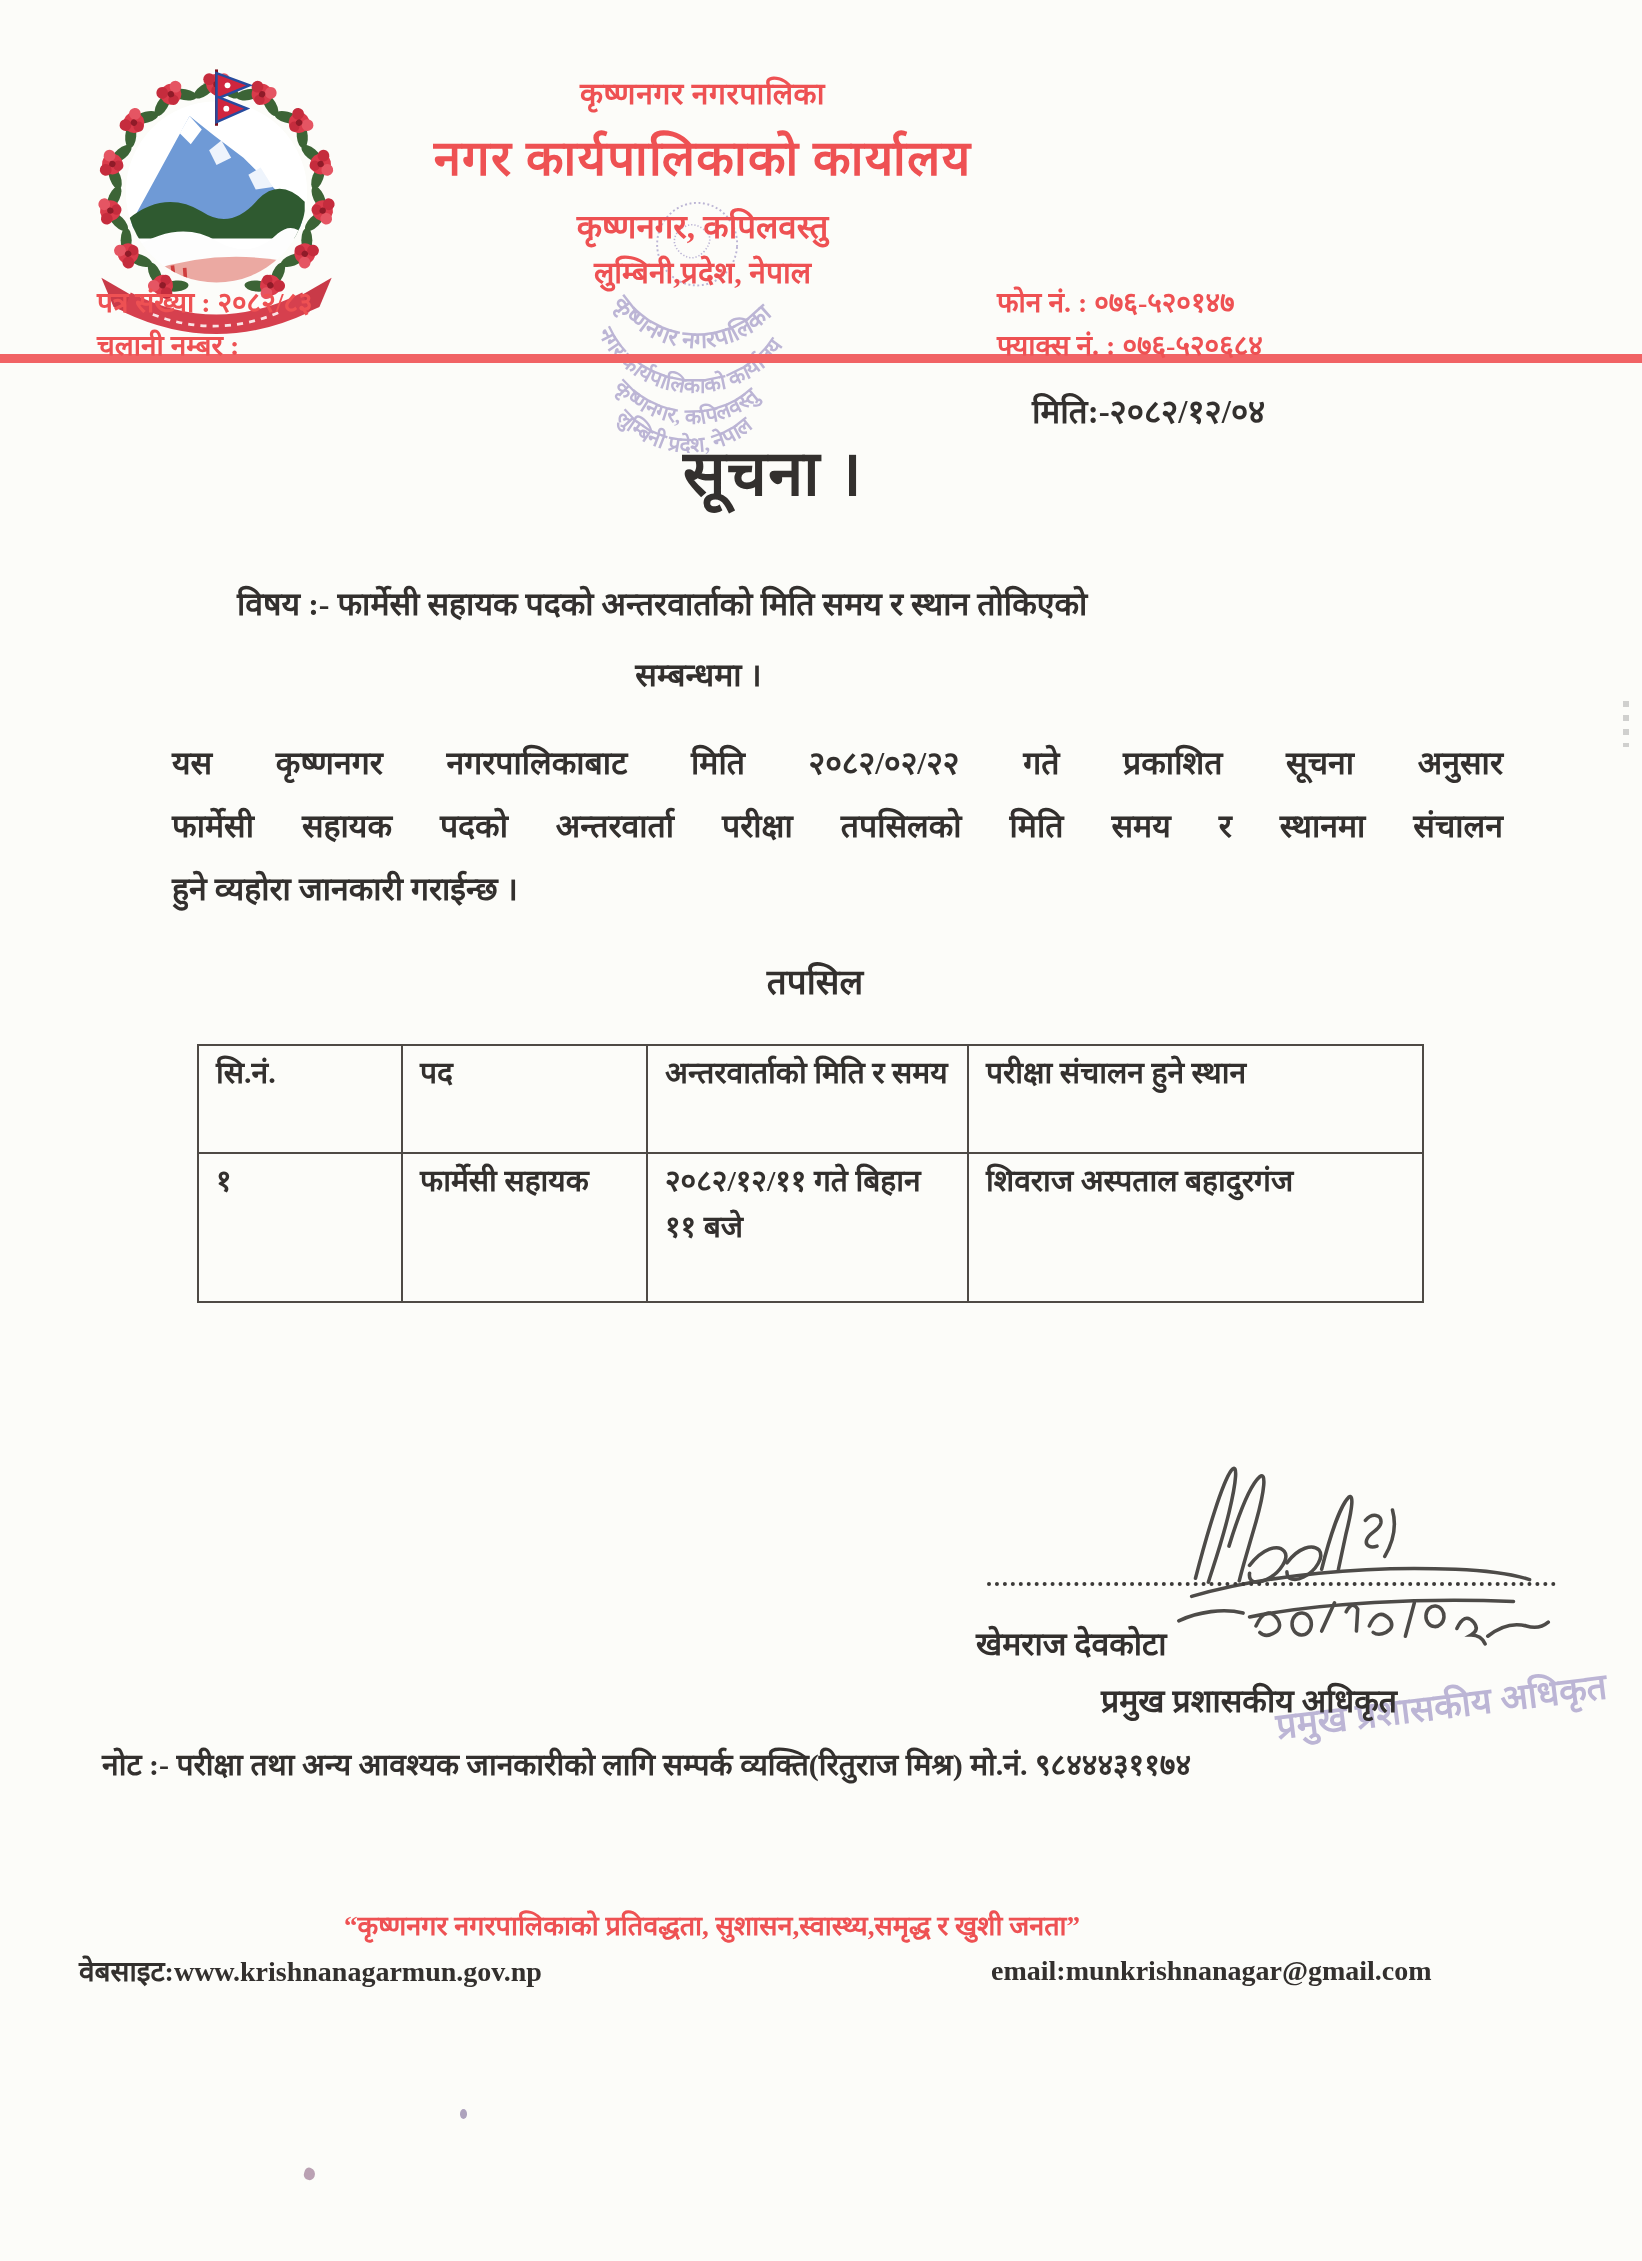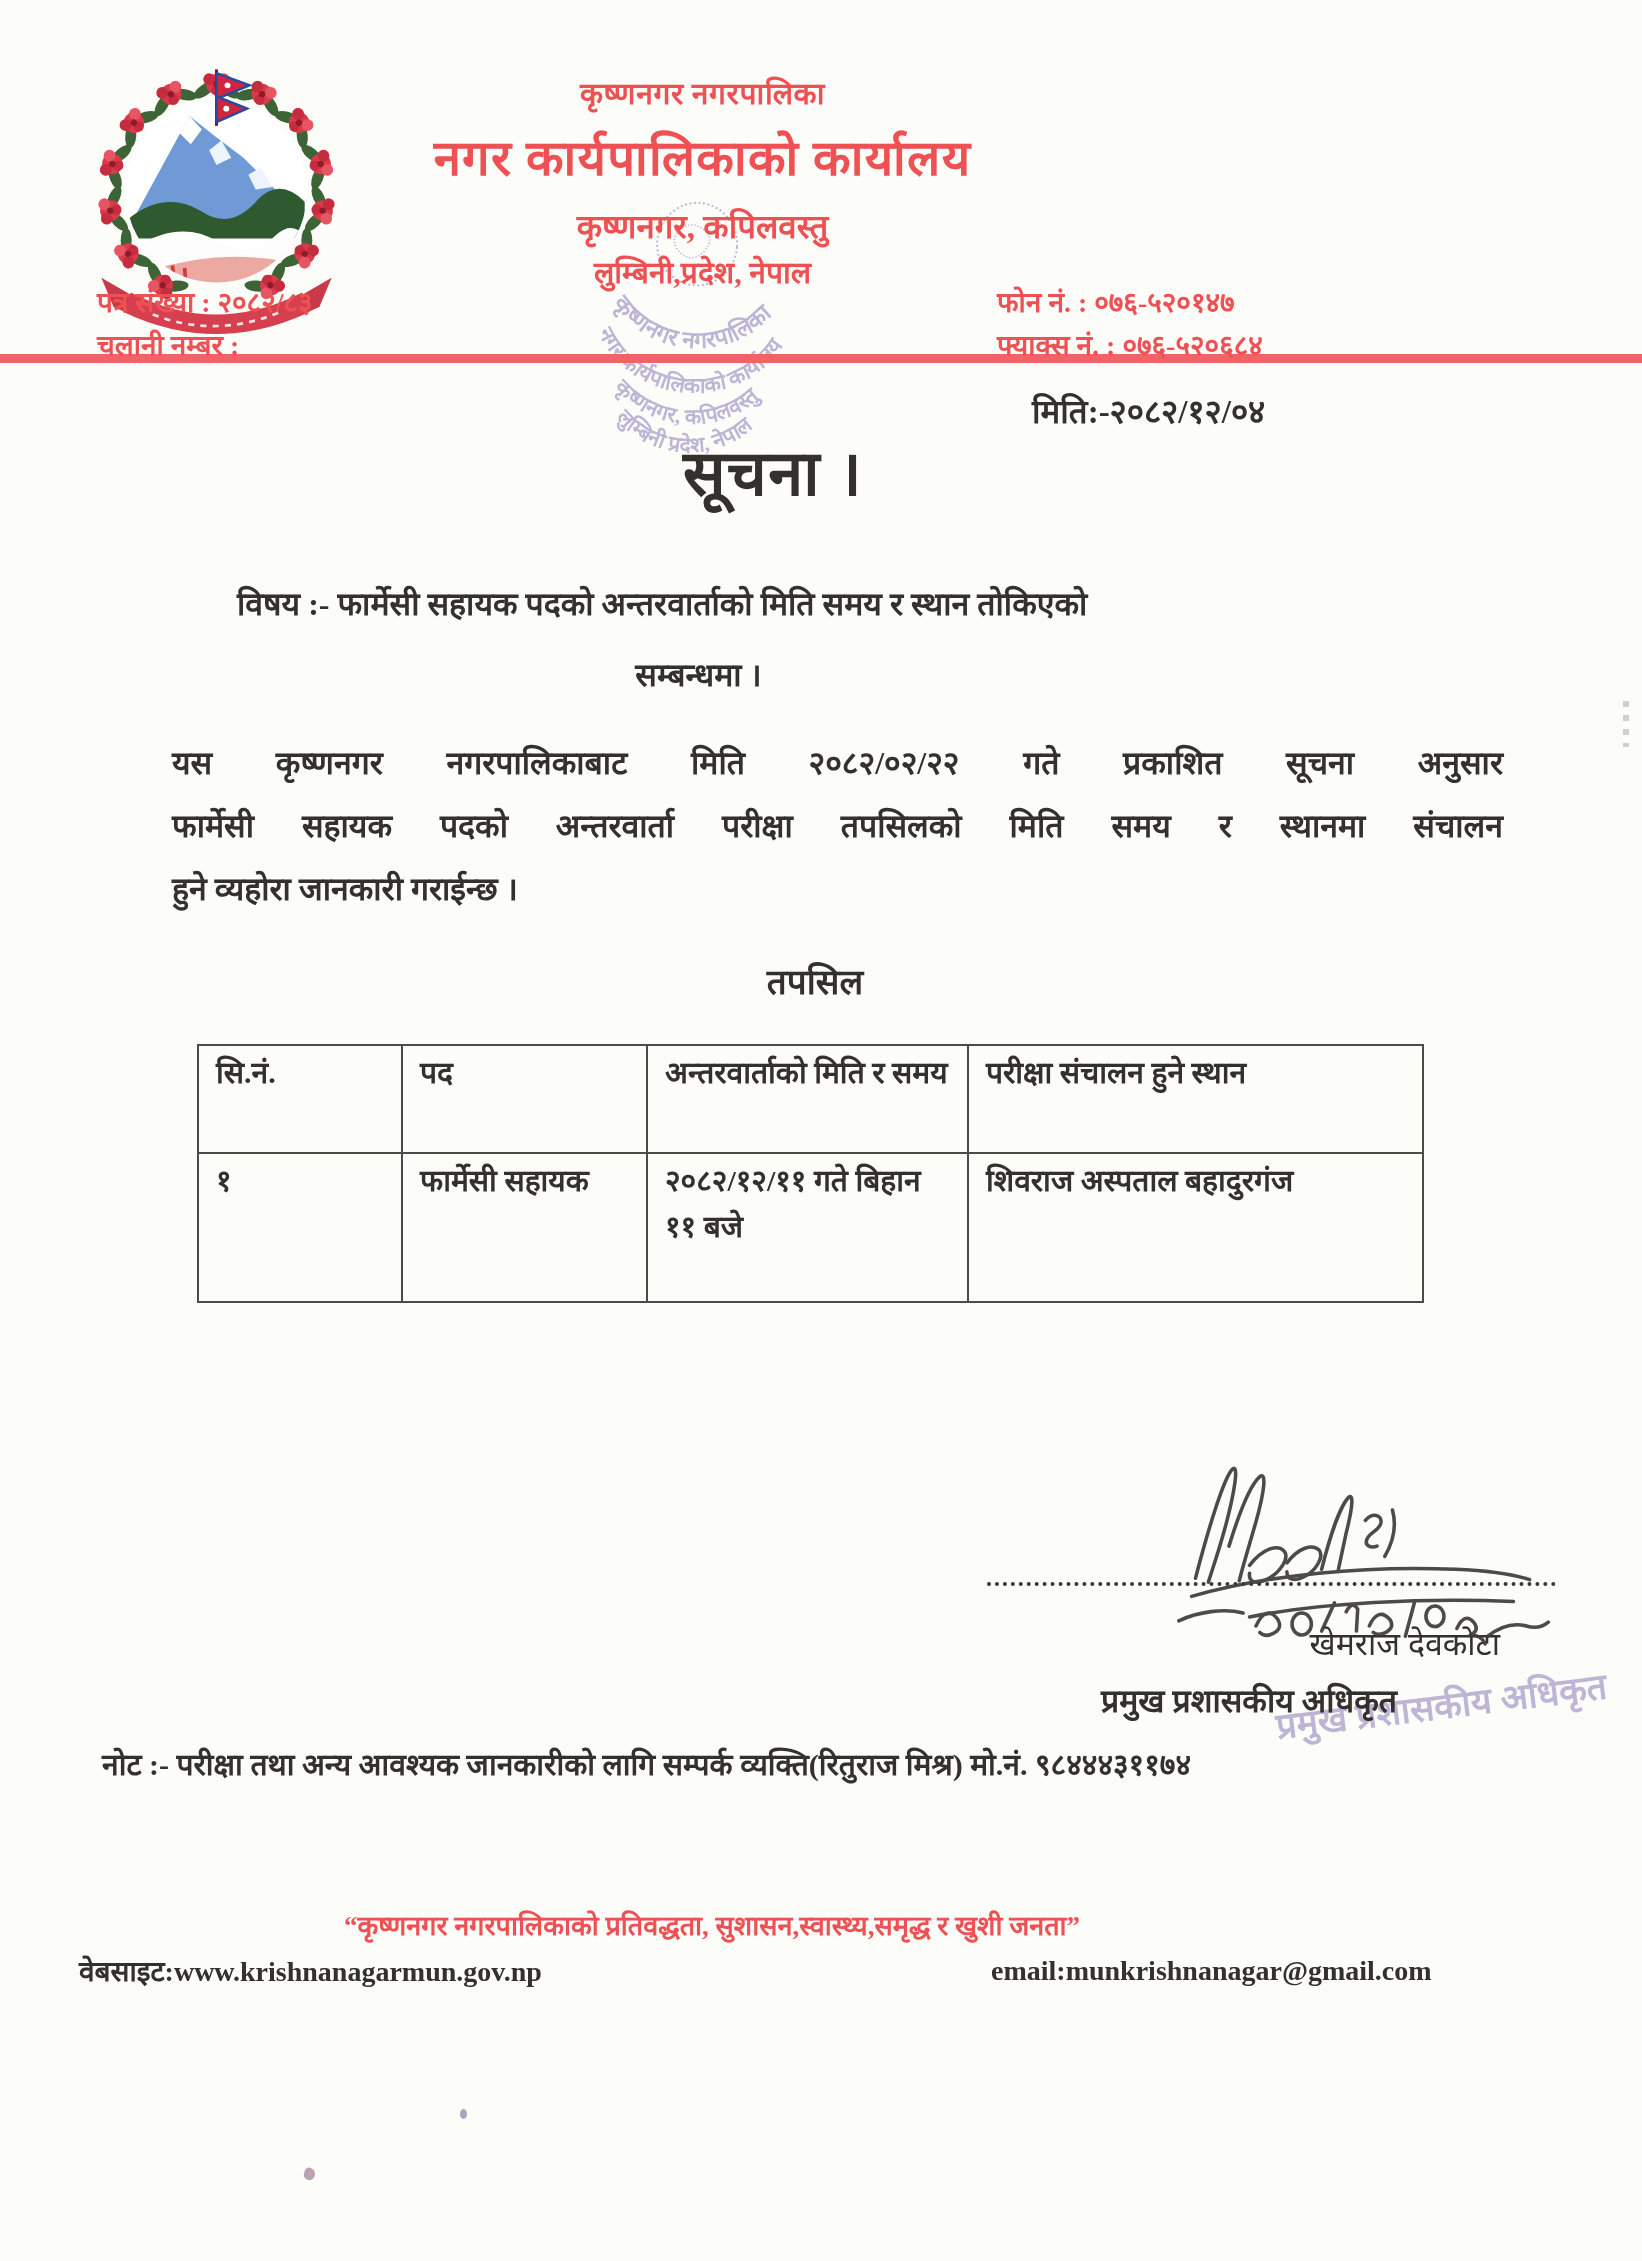--- a/index.html
+++ b/index.html
@@ -55,22 +55,22 @@
     border: 2.6px solid #4e4a45; vertical-align: top; text-align: left;
     padding: 4px 17px; font-weight: 600; line-height: 46px;
   }
   .tbl thead tr { height: 108px; }
   .tbl tbody tr { height: 149px; }
 
   
   .sig-dots { position: absolute; left: 987px; top: 1582px; width: 569px; height: 5.2px;
               border-top: 4.5px dotted #3c3a38; }
   .sig-svg { position: absolute; left: 1153px; top: 1443px; z-index: 2; }
-  .sig-name  { position: absolute; left: 920px; top: 1621px; width: 580px; text-align: right;
-               font-size: 32px; font-weight: 400; z-index: 1; }
+  .sig-name  { position: absolute; left: 976px; top: 1621px; width: 580px; text-align: left;
+               font-size: 32px; font-weight: 700; z-index: 1; }
   .sig-title { position: absolute; left: 959px; top: 1678px; width: 580px; text-align: center;
                font-size: 32px; font-weight: 600; z-index: 1; }
   .sig-stamp { position: absolute; left: 1276px; top: 1701px; width: 451px;
                font-size: 36px; font-weight: 700; color: #7d70b2; opacity: .5;
                transform: rotate(-7deg); transform-origin: left center; z-index: 0; white-space: nowrap; }
 
   .note { position: absolute; left: 102px; top: 1743px; width: 1456px; font-size: 30px; font-weight: 600; }
 
   
   .motto   { position: absolute; left: 0; top: 1906px; width: 1424px; text-align: center;

